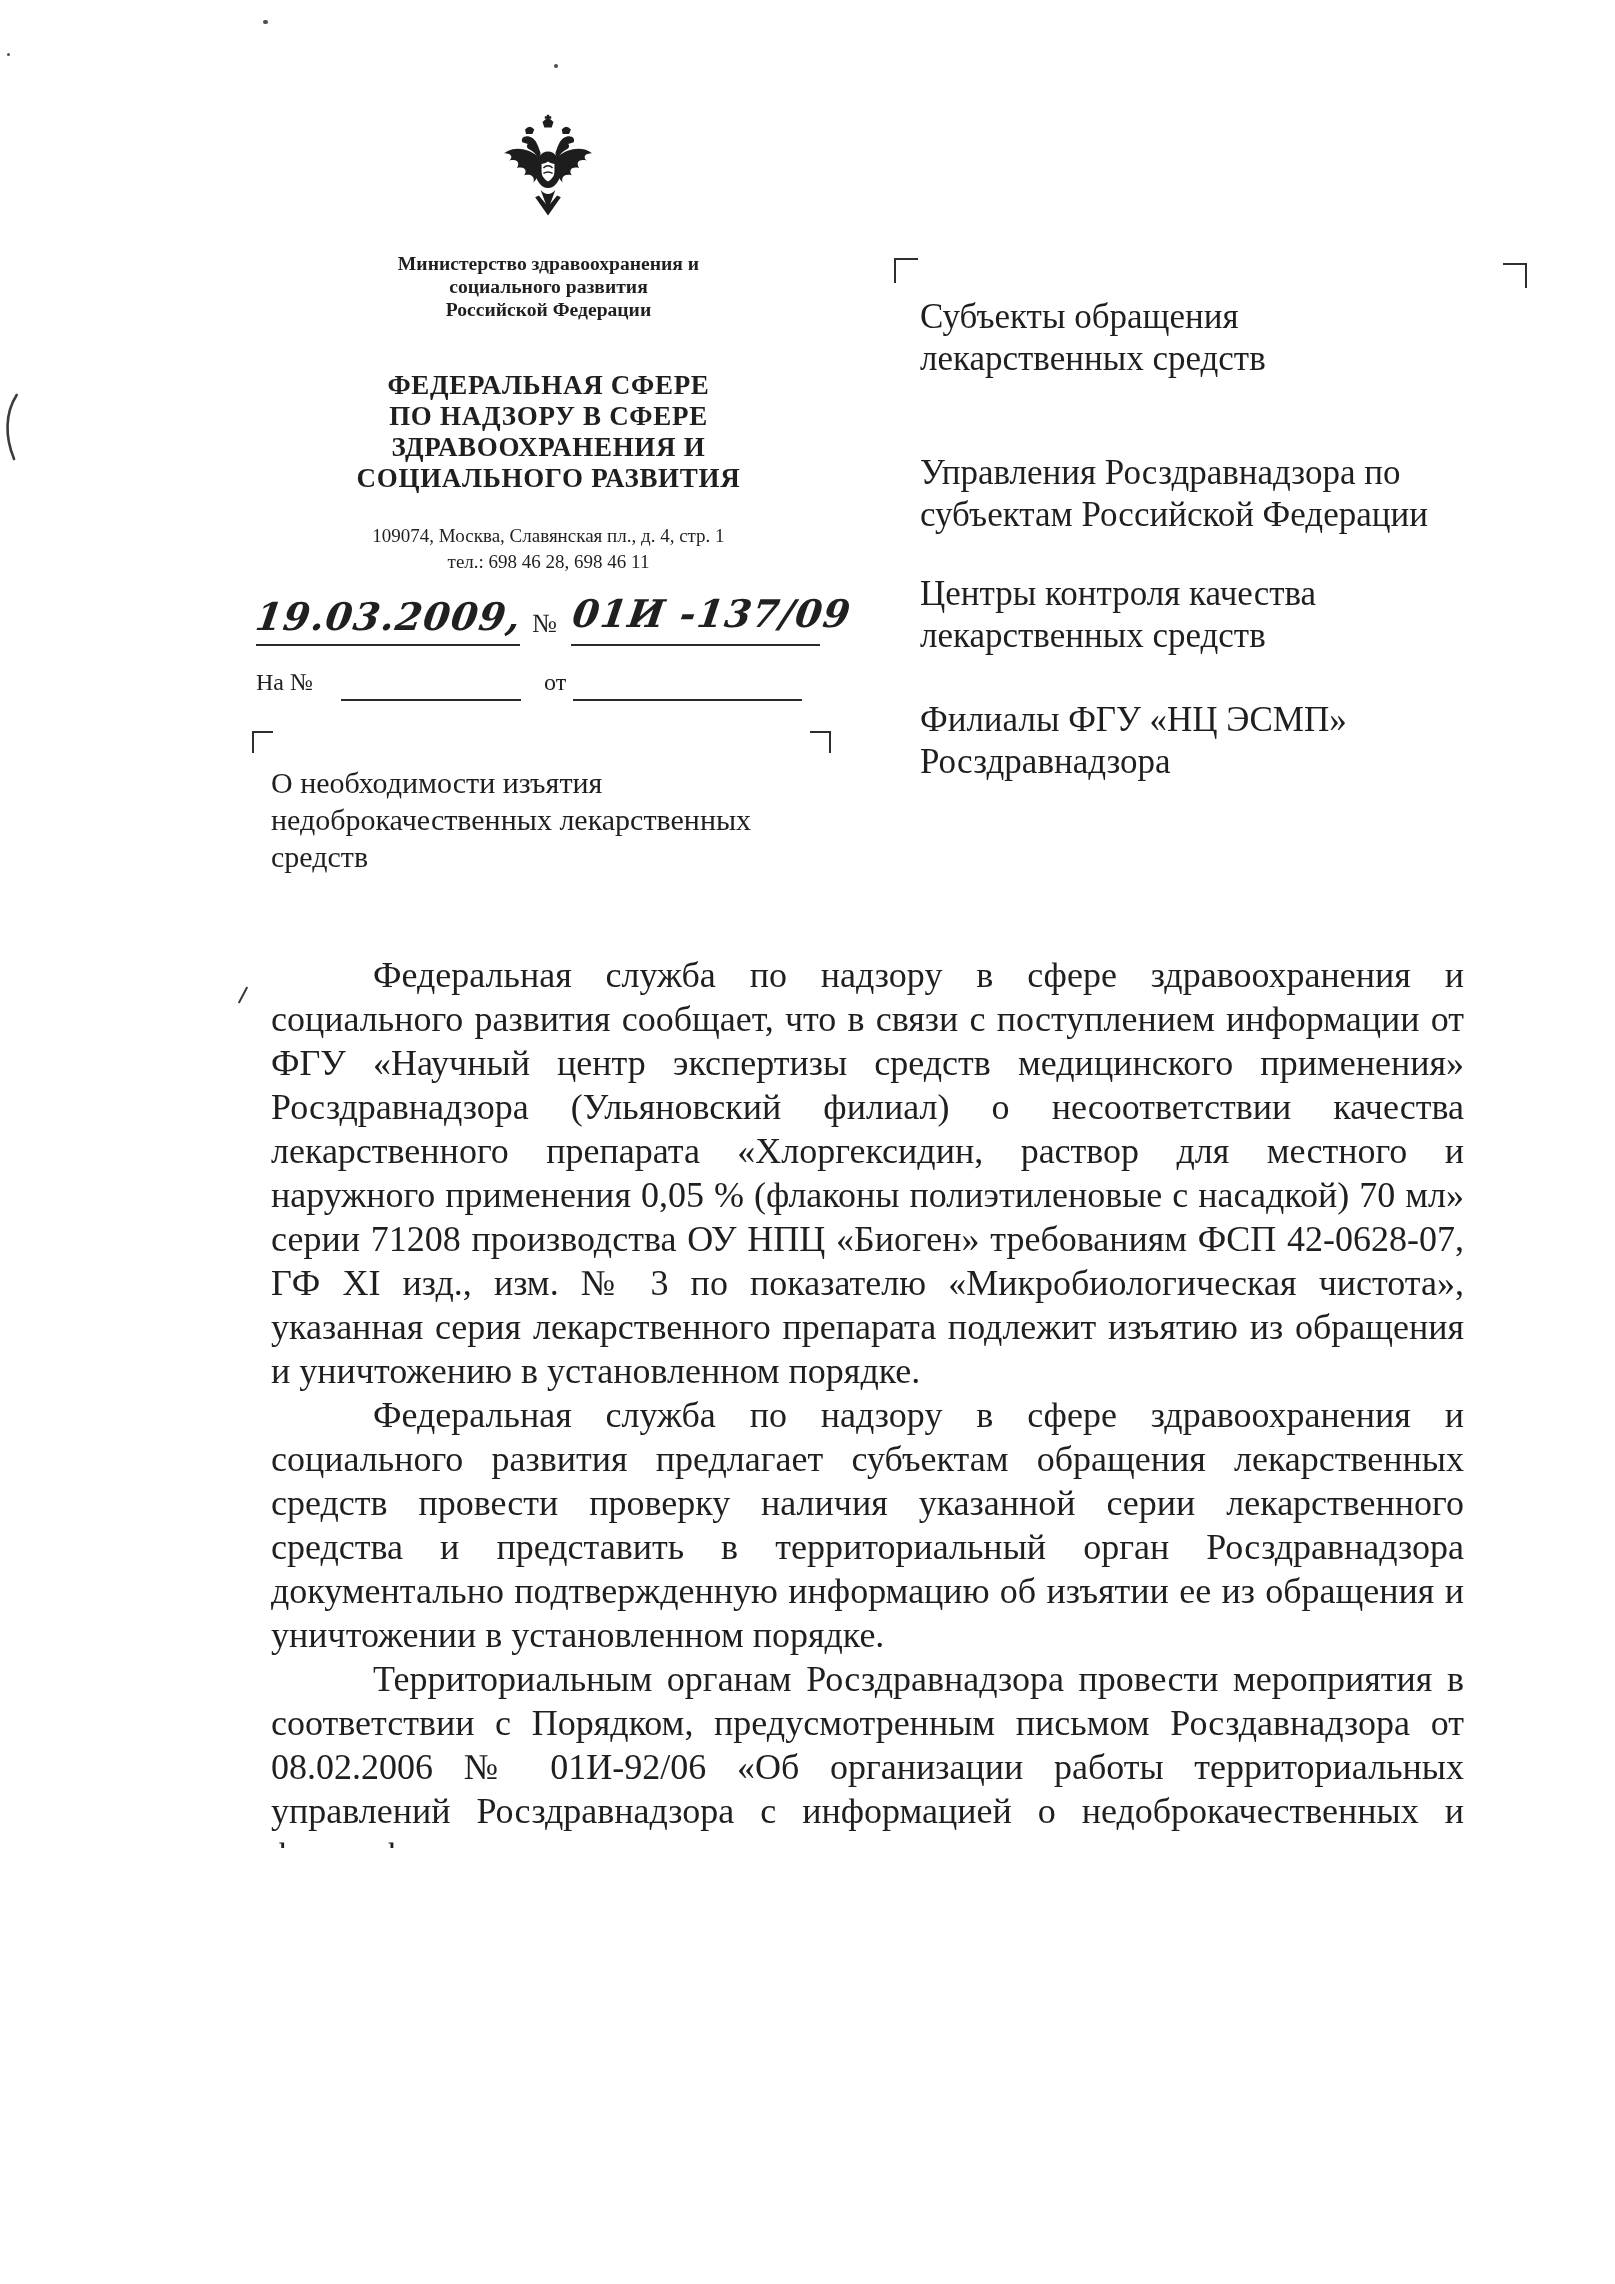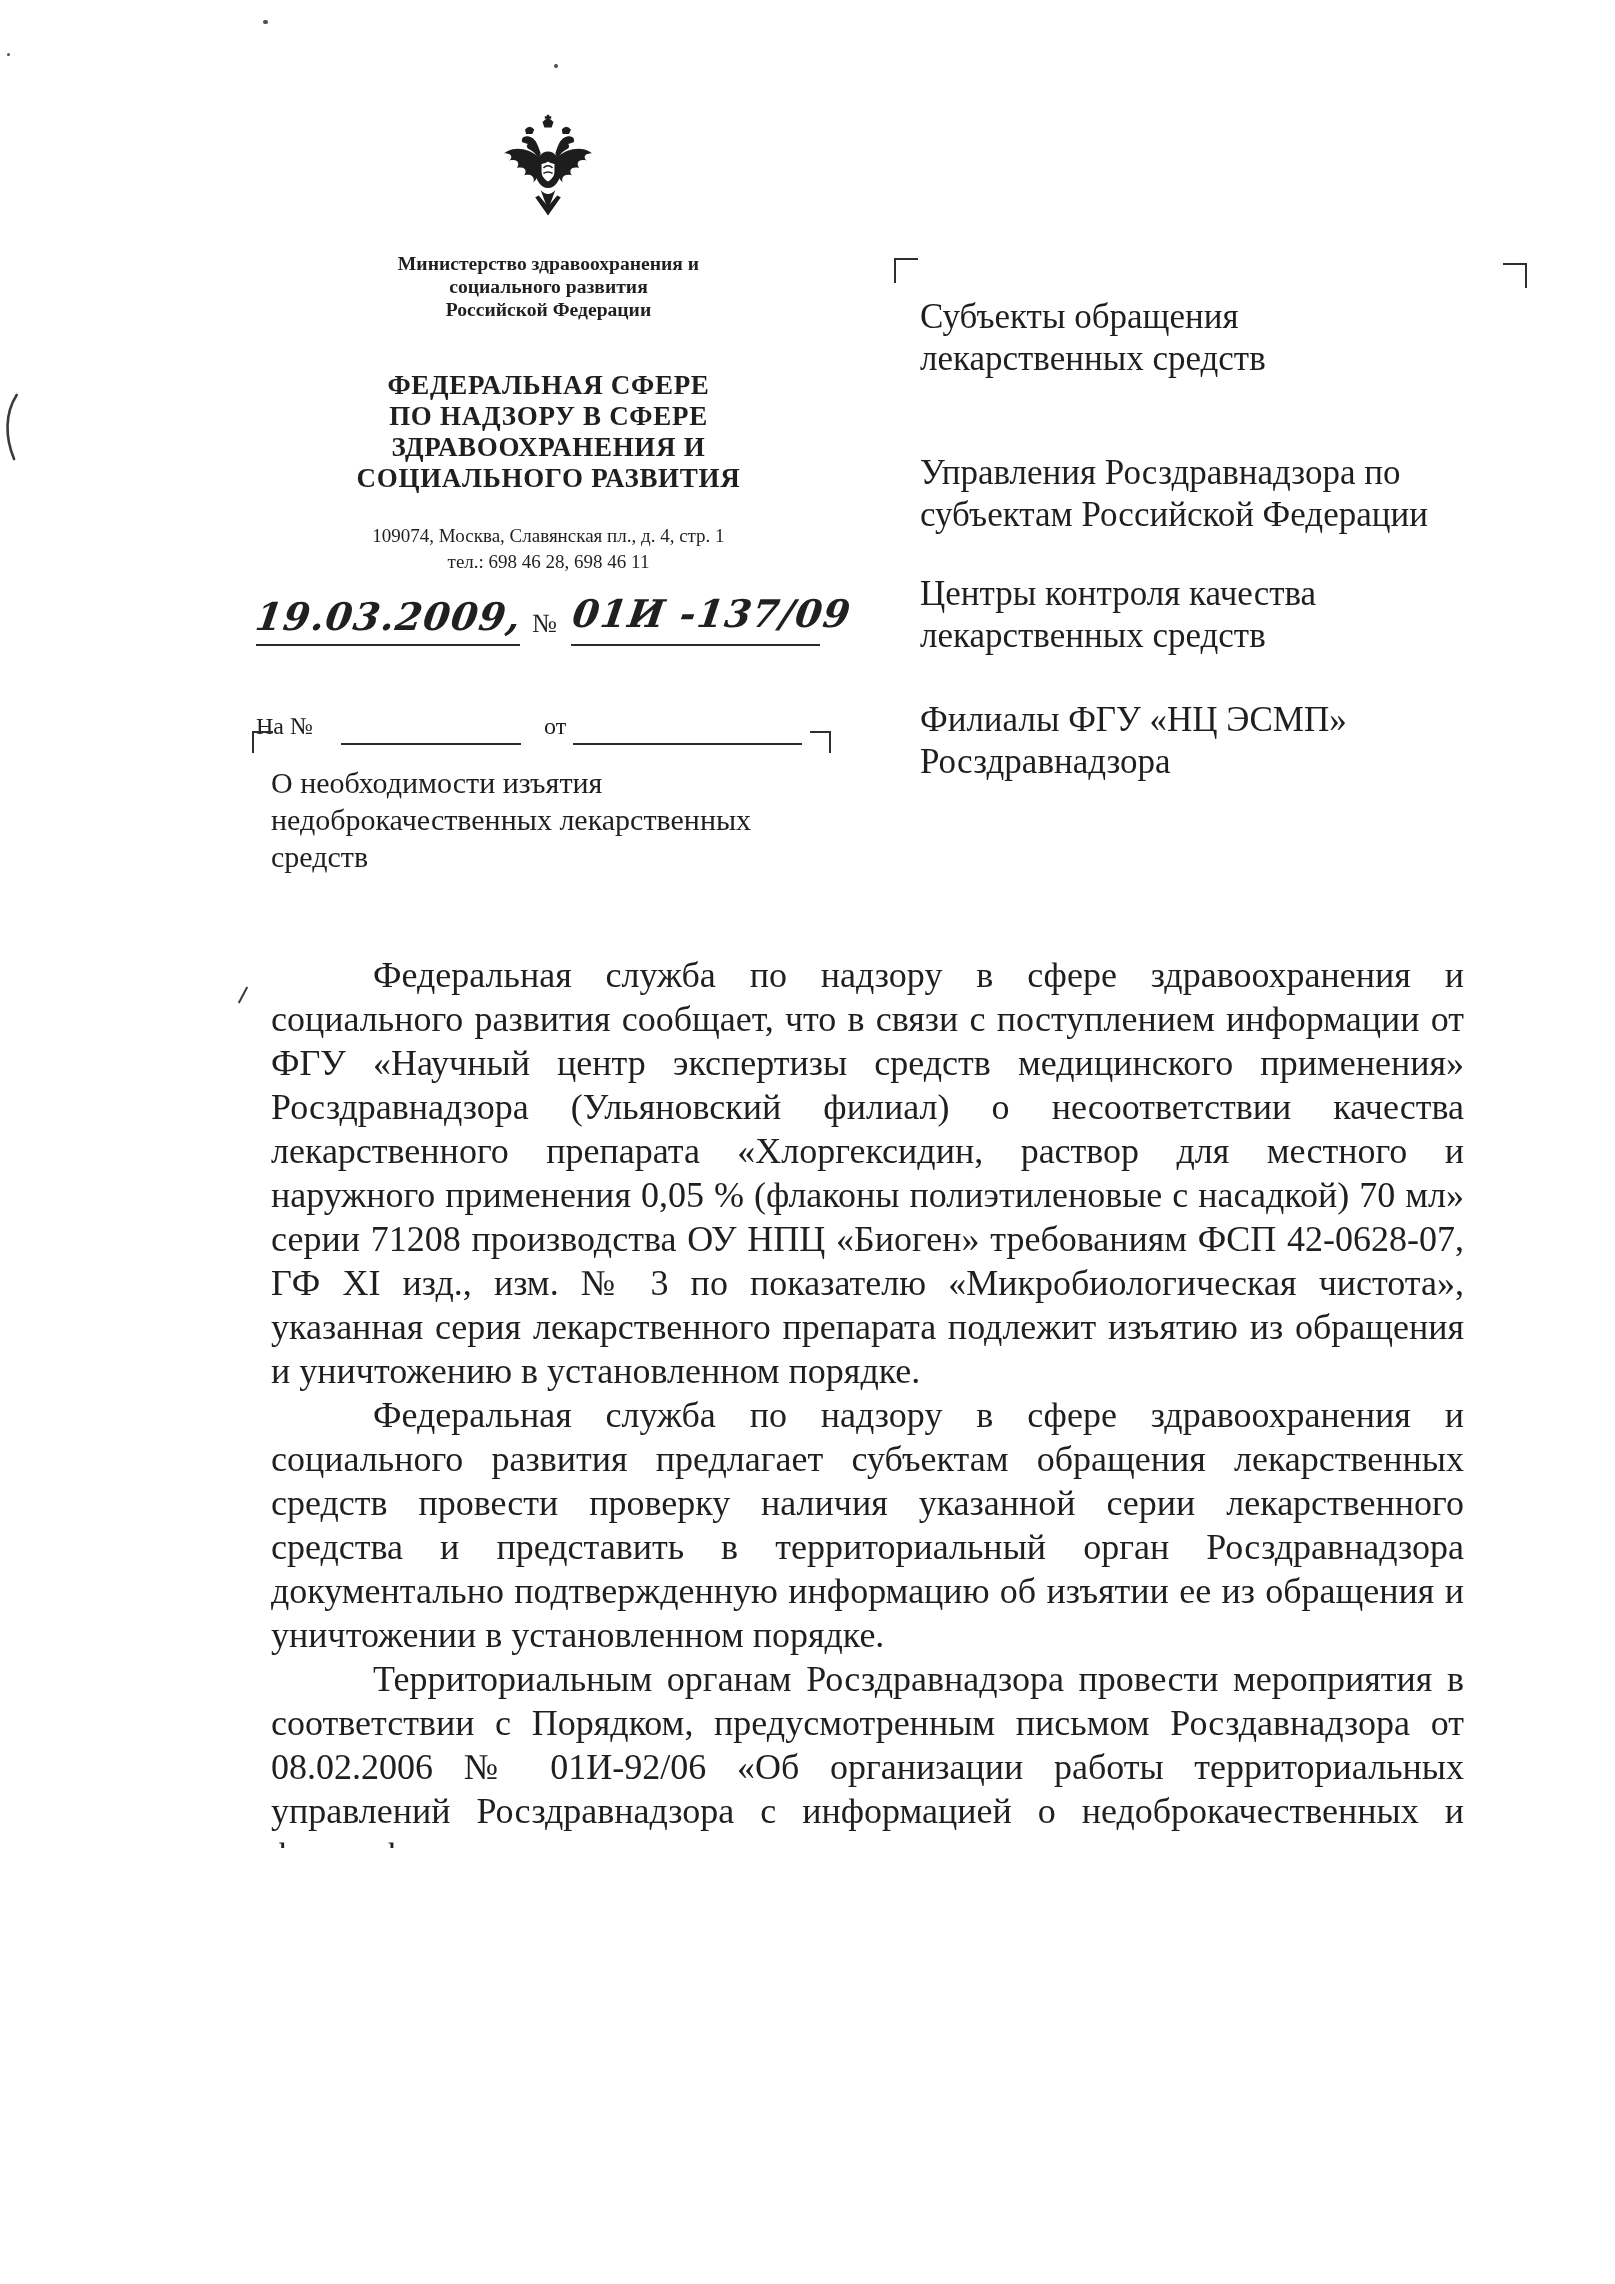--- a/index.html
+++ b/index.html
@@ -18,21 +18,21 @@
   .addr { left:255px; top:523px; width:587px; font-size:19px; line-height:26px; }
 
   
   .refrow { left:256px; top:591px; width:587px; height:65px; }
   .hand {
     display:inline-block; font-family:"DejaVu Serif",serif; font-style:italic; font-weight:600;
     font-size:38px; letter-spacing:1.3px; transform:skewX(-8deg); color:#202020; white-space:nowrap;
   }
   .blank { position:absolute; height:0; border-bottom:2px solid #2b2b2b; }
   .numero { position:absolute; font-size:26px; }
-  .onrow { left:256px; top:669px; width:587px; height:46px; font-size:24px;margin-top:44px; }
+  .onrow { left:256px; top:669px; width:587px; height:46px; font-size:24px; }
 
   .corner { position:absolute; width:21px; height:22px; }
   .corner.tl { border-left:2px solid #2e2e2e; border-top:2px solid #2e2e2e; }
   .corner.tr { border-right:2px solid #2e2e2e; border-top:2px solid #2e2e2e; }
 
   .subject { left:271px; top:764px; width:561px; font-size:30px; line-height:37px; }
 
   .recipients { left:920px; top:287px; width:587px; font-size:35px; }
   .recipient-group { position:absolute; left:0; width:587px; line-height:42px; }
 

